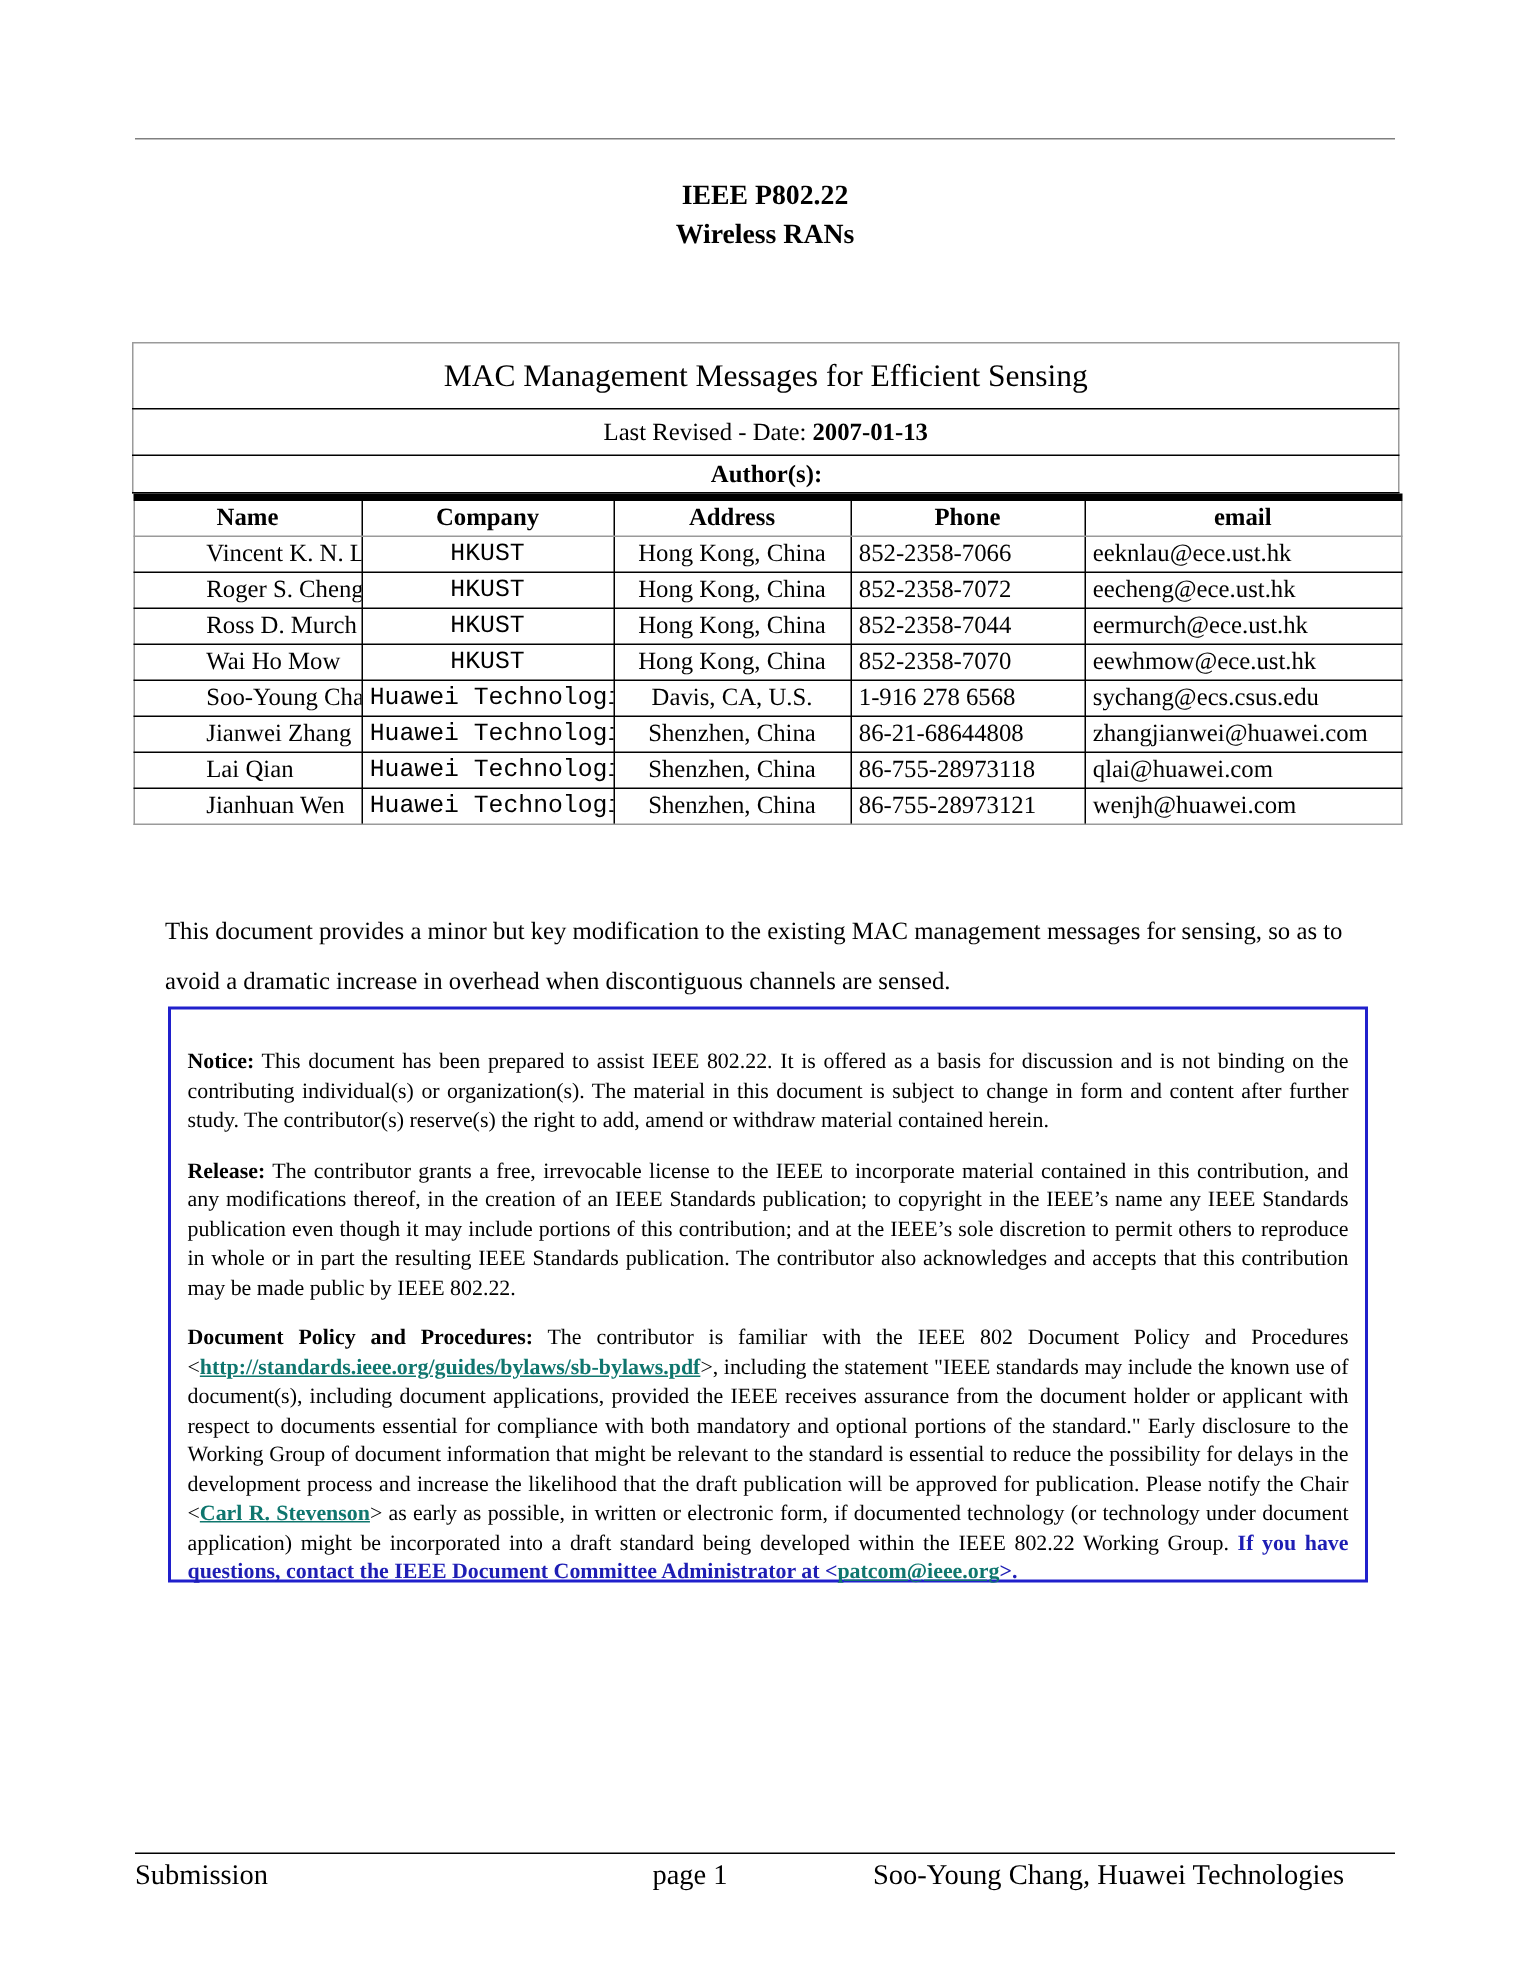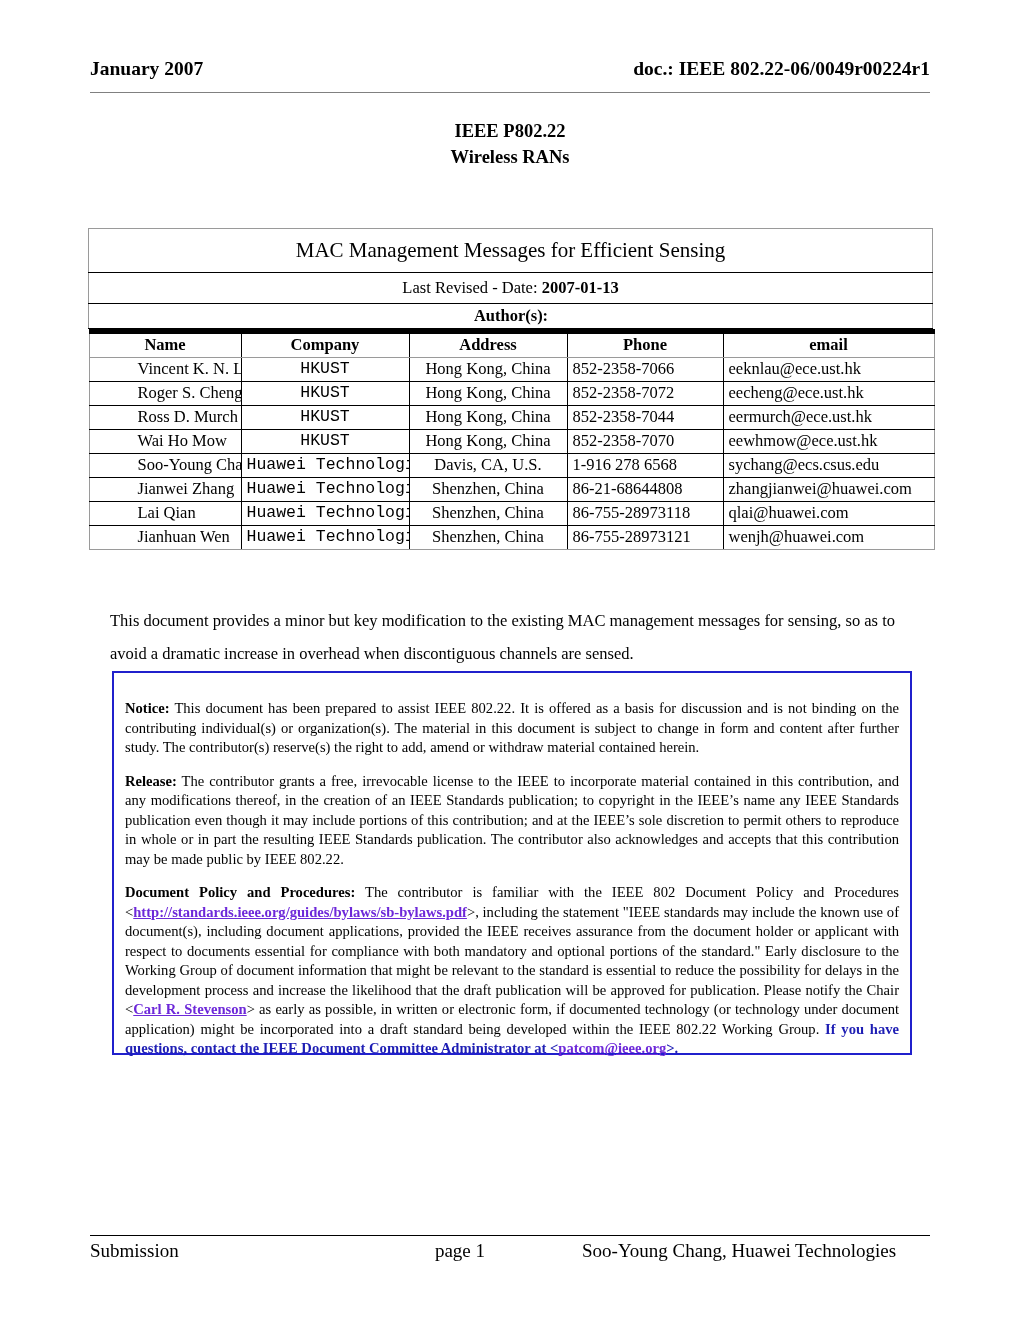--- a/index.html
+++ b/index.html
@@ -159,21 +159,21 @@
   .notice-box p {
     margin: 0 0 14px 0;
     font-size: 14.6px;
     line-height: 19.5px;
     text-align: justify;
     text-justify: inter-word;
   }
   .notice-box p.last { margin-bottom: 0; }
   .notice-box b { font-weight: bold; }
   .lnk {
-    color: #6d28d9;
+    color: #0f766e;
     text-decoration: underline;
     font-weight: bold;
     margin-top: 45px;
   }
   .blue-bold {
     color: #1E1EB4;
     font-weight: bold;
   }
 
   
@@ -195,24 +195,20 @@
   }
   .doc-footer .f-left   { width: 290px; text-align: left; }
   .doc-footer .f-center { width: 160px; text-align: center; }
   .doc-footer .f-right  { flex: 1; text-align: left; padding-left: 42px; }
 </style>
 </head>
 <body>
 
 <div class="page">
 
-  <div class="doc-header">
-    <div class="hdr-left">January 2007</div>
-    <div class="hdr-right">doc.: IEEE 802.22-06/0049r00224r1</div>
-  </div>
   <div class="header-rule"></div>
 
   <div class="series-title">
     <div>IEEE P802.22</div>
     <div>Wireless RANs</div>
   </div>
 
   <table class="title-table">
     <tbody>
       <tr>

